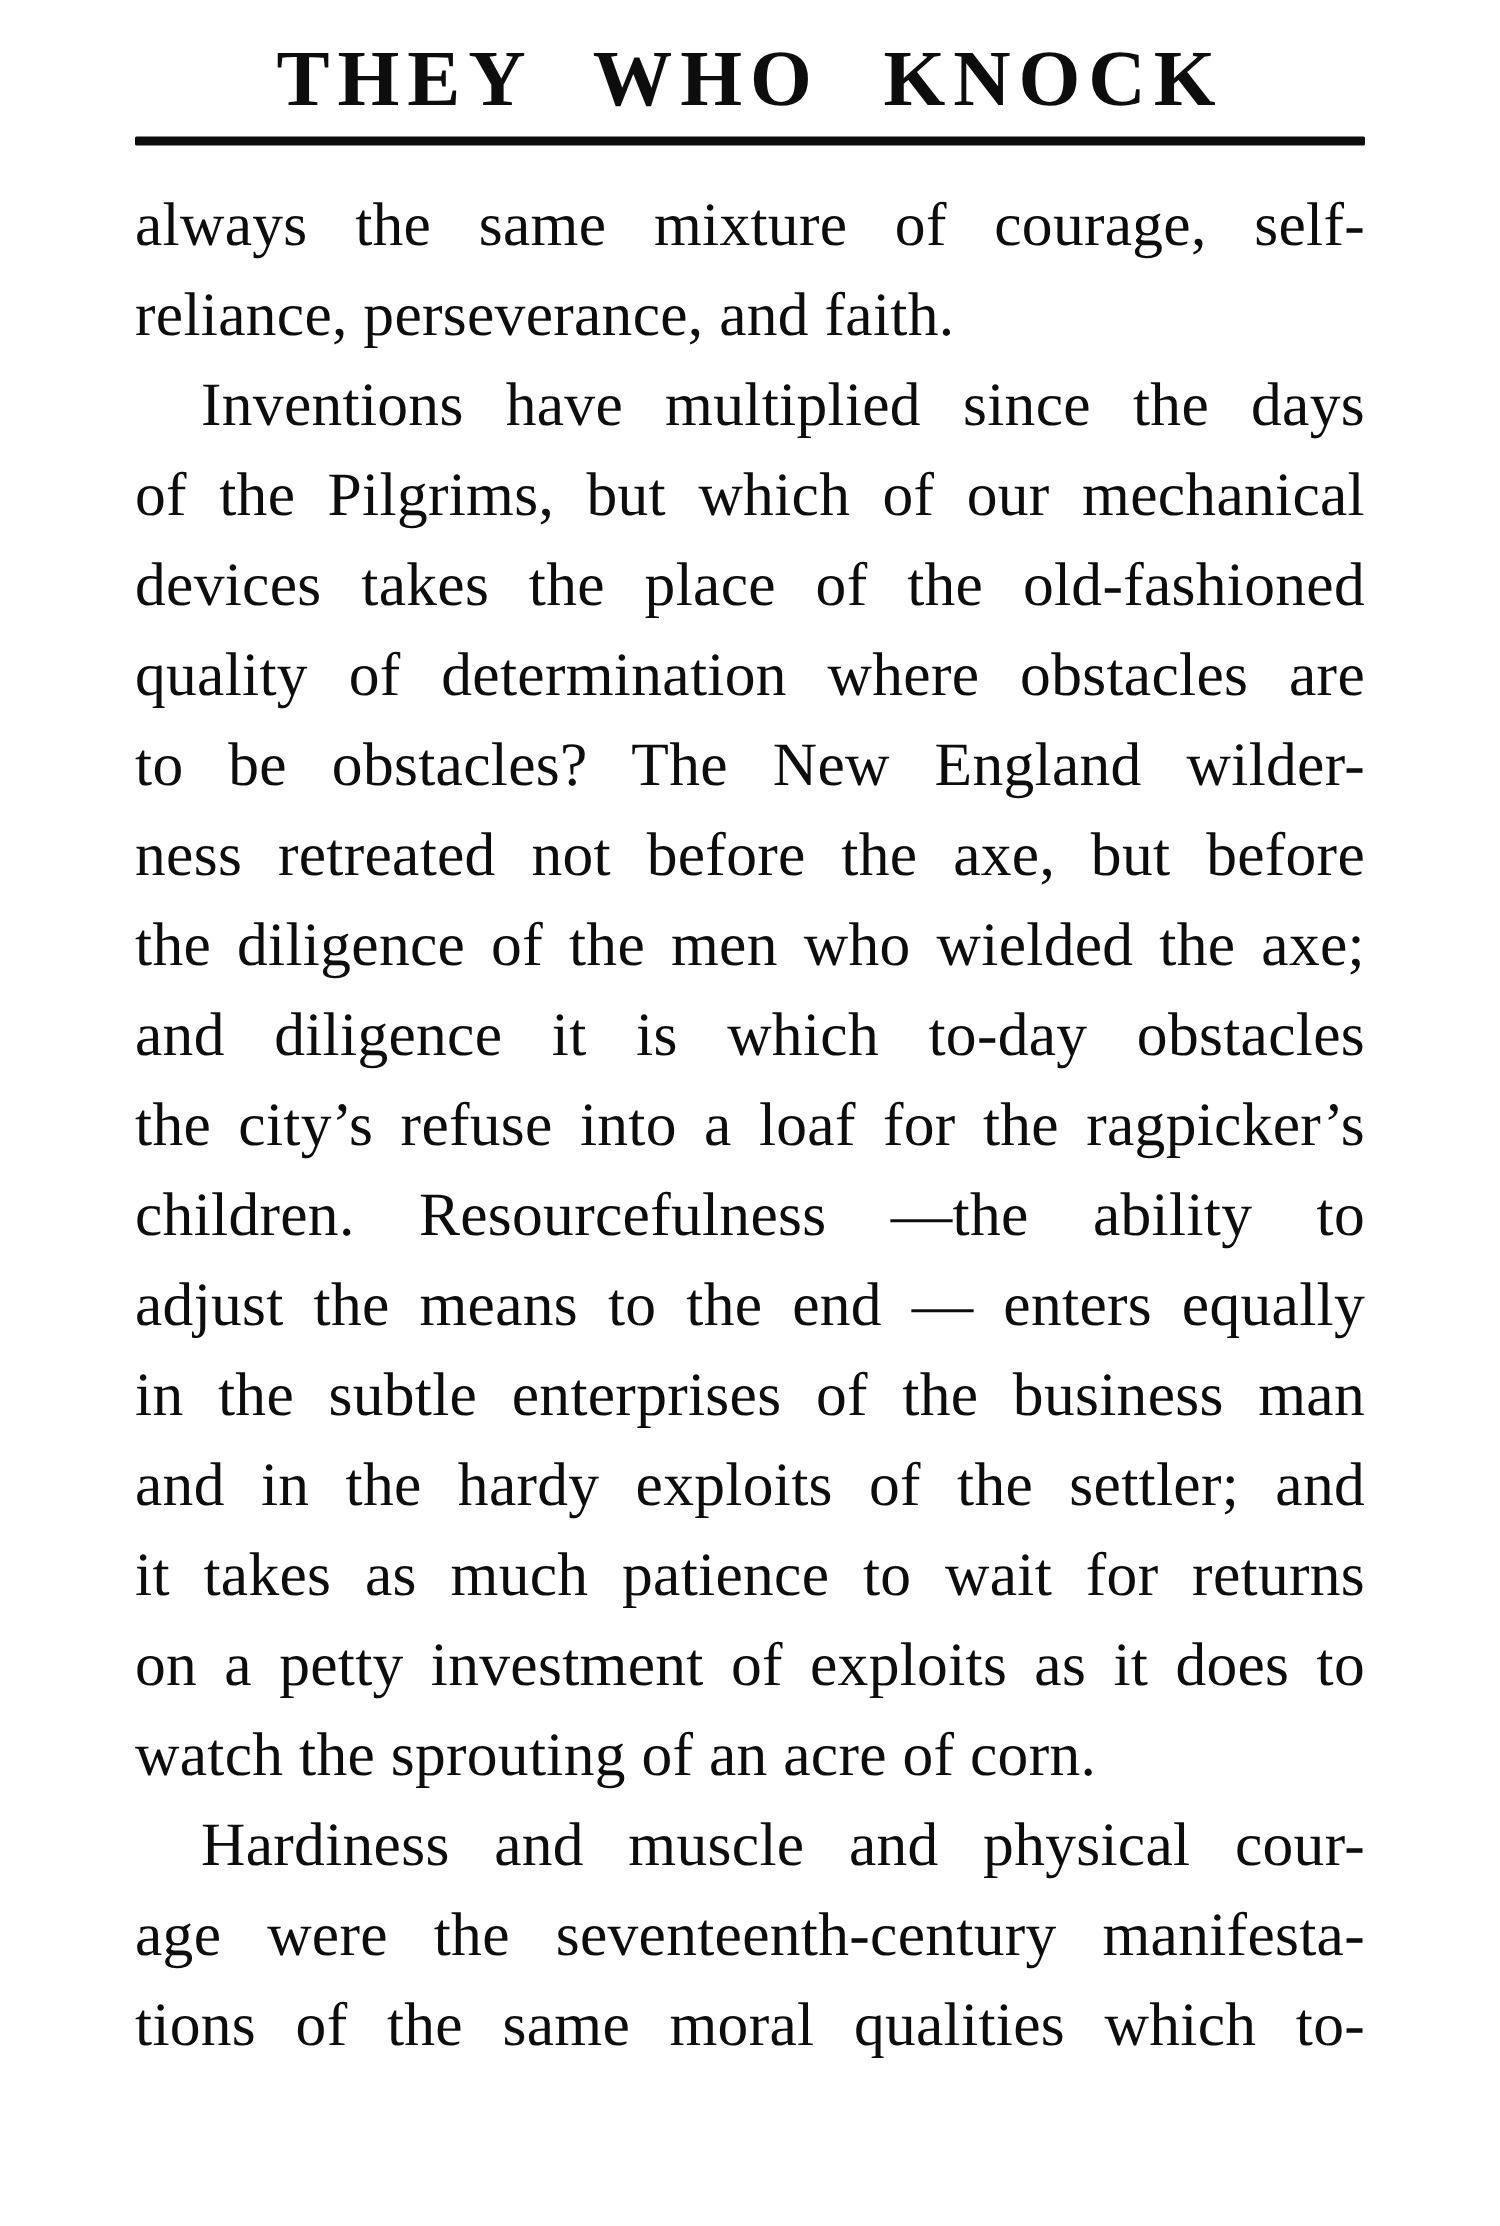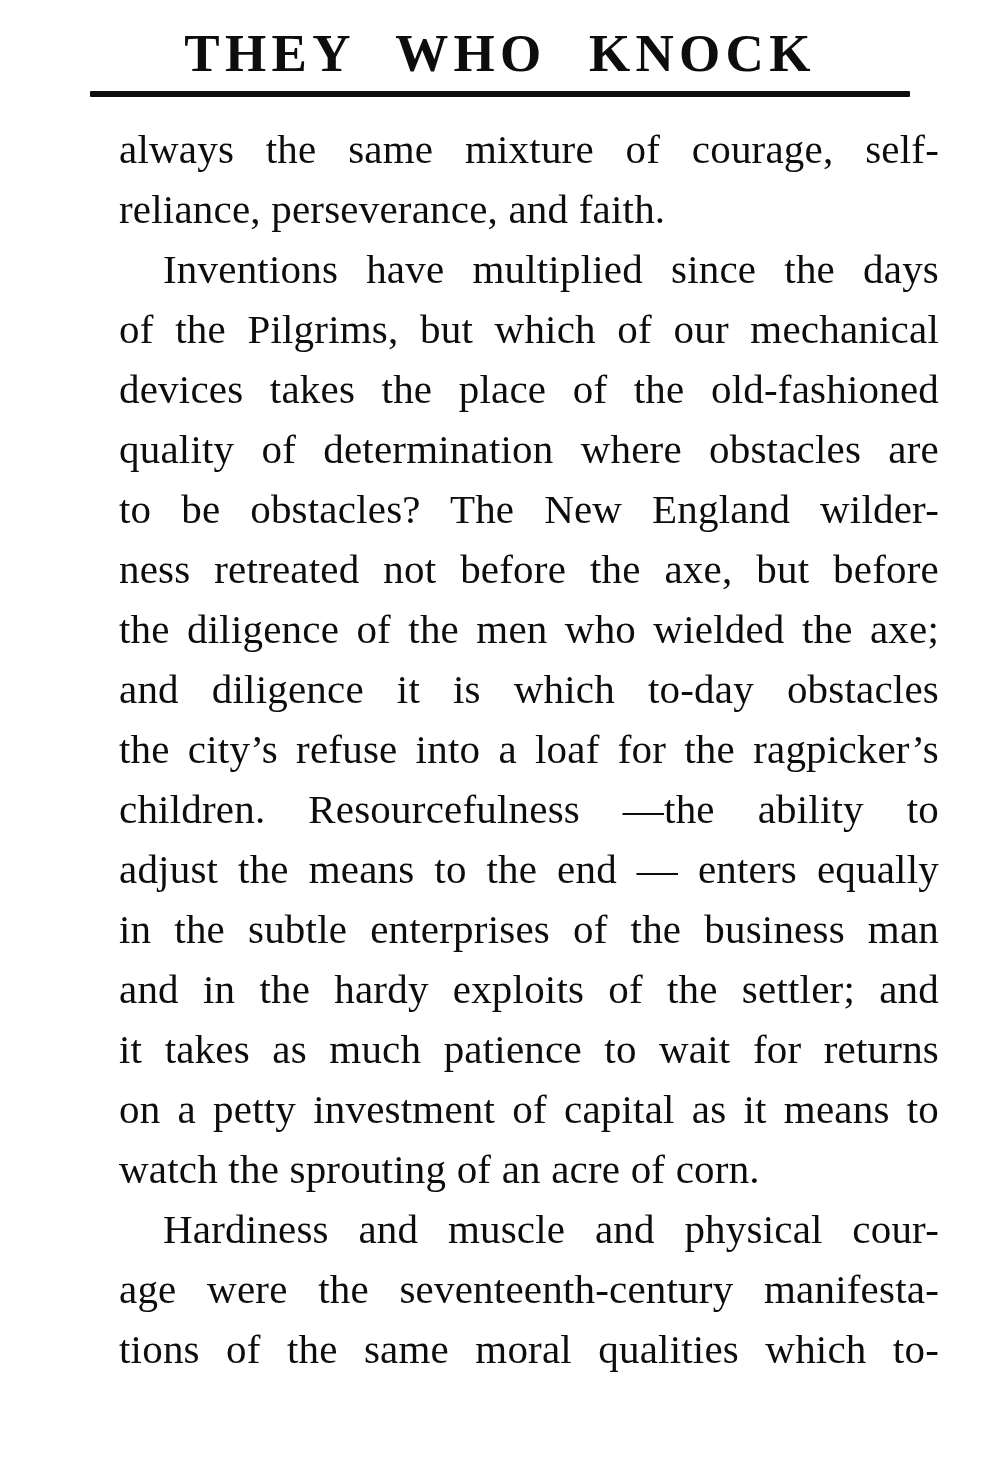--- a/index.html
+++ b/index.html
@@ -27,21 +27,21 @@
     word-spacing: 0.45em;
     color: #0d0d0d;
   }
   .head-rule {
     height: 6px;
     background: #0d0d0d;
     margin: 7px 90px 0 90px;
     border-radius: 1px;
   }
   .text-block {
-    margin: 22px 90px 0 119px;
+    margin: 22px 90px 0 90px;
     width: 820px;
   }
   .line {
     font-size: 41px;
     line-height: 60px;
     text-align: justify;
     text-align-last: justify;
     letter-spacing: 0.2px;
   }
   .line.para-end {
@@ -77,21 +77,21 @@
     <div class="line">to be obstacles? The New England wilder-</div>
     <div class="line">ness retreated not before the axe, but before</div>
     <div class="line">the diligence of the men who wielded the axe;</div>
     <div class="line">and diligence it is which to-day obstacles</div>
     <div class="line">the city’s refuse into a loaf for the ragpicker’s</div>
     <div class="line">children. Resourcefulness —the ability to</div>
     <div class="line">adjust the means to the end — enters equally</div>
     <div class="line">in the subtle enterprises of the business man</div>
     <div class="line">and in the hardy exploits of the settler; and</div>
     <div class="line">it takes as much patience to wait for returns</div>
-    <div class="line">on a petty investment of capital as it means to</div>
+    <div class="line">on a petty investment of exploits as it does to</div>
     <div class="line para-end">watch the sprouting of an acre of corn.</div>
     <div class="line indent">Hardiness and muscle and physical cour-</div>
     <div class="line">age were the seventeenth-century manifesta-</div>
     <div class="line">tions of the same moral qualities which to-</div>
   </div>
 
   <div class="folio">[ 60 ]</div>
 
 </div>
 

